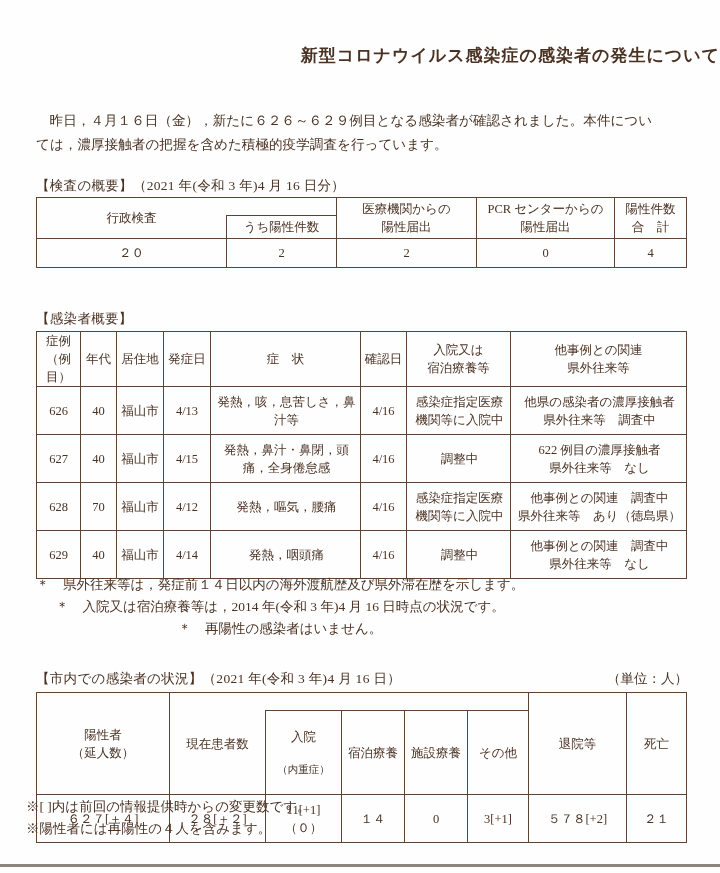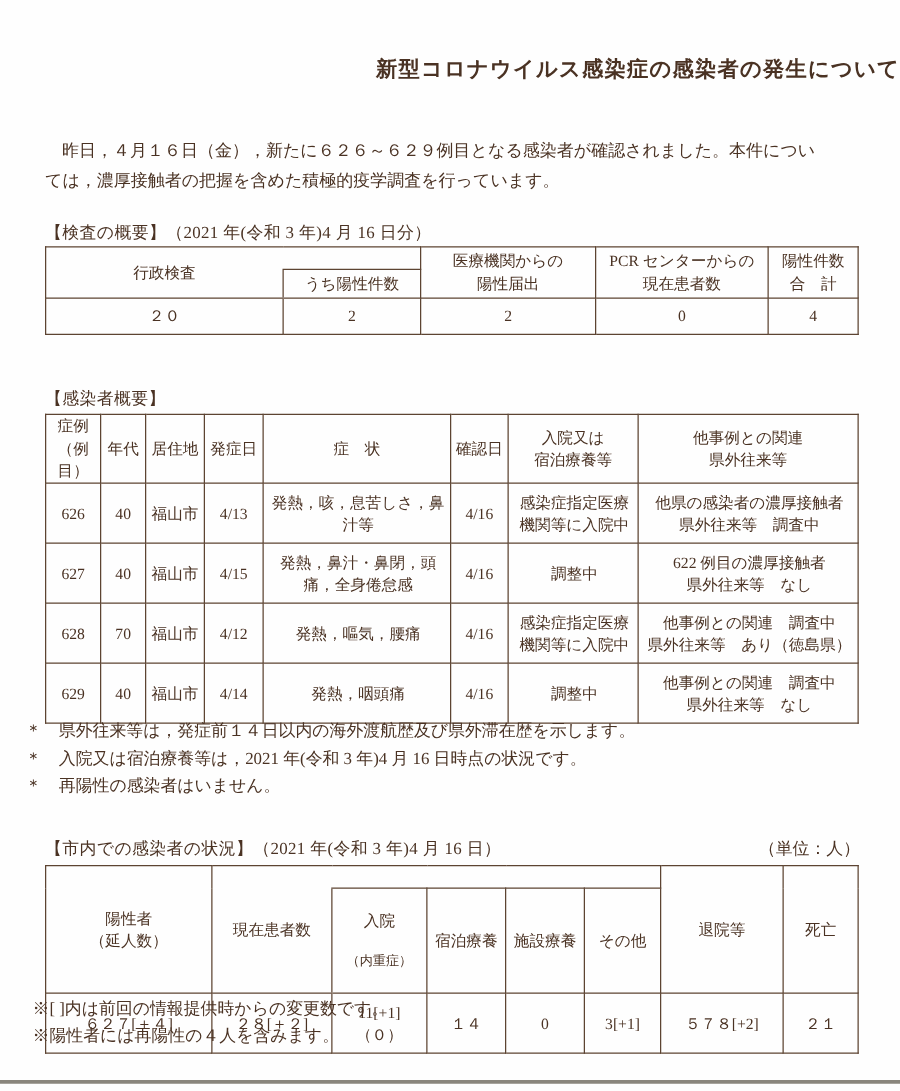--- a/index.html
+++ b/index.html
@@ -59,22 +59,22 @@
   .t-cases .rd{height:48px;}
   .t-cases td.left{text-align:center;padding-left:6px;padding-right:4px;}
   
   .t-city{top:692px;}
   .t-city .r1{height:18px;}
   .t-city .r2{height:32px;}
   .t-city .r3{height:48px;}
   .t-city .sub-label{font-size:10.5px;line-height:13px;display:block;}
   .t-city .main-label{display:block;line-height:15px;padding-top:1px;}
   .notes{
-    position:absolute;left:20px;top:574px;
-    font-size:13.5px;line-height:22px;
+    position:absolute;left:36px;top:574px;
+    font-size:13.5px;line-height:22px;text-align:center;
   }
   .footnotes{
     position:absolute;left:26px;top:796px;
     font-size:13.5px;line-height:22px;
   }
   .bottom-edge{
     position:absolute;left:0;top:864px;width:720px;height:3px;
     background:#8a867d;
   }
 </style>
@@ -98,21 +98,21 @@
         <col style="width:138px">
         <col style="width:72px">
     </colgroup>
     <tbody>
         <tr class="r1">
       <td rowspan="2" class="no-right">行政検査</td>
       <td class="no-left"></td>
       <td rowspan="2">医療機関からの
 陽性届出</td>
       <td rowspan="2">PCR センターからの
-現在患者数</td>
+陽性届出</td>
       <td rowspan="2">陽性件数
 合　計</td>
     </tr>
     <tr class="r2">
       <td>うち陽性件数</td>
     </tr>
     <tr class="r3">
       <td>２０</td>
       <td>2</td>
       <td>2</td>
@@ -195,21 +195,21 @@
       <td>4/16</td>
       <td class="left">調整中</td>
       <td class="left">他事例との関連　調査中
 県外往来等　なし</td>
     </tr>
   </tbody>
     </table>
 
   <div class="notes">
     <div>＊　県外往来等は，発症前１４日以内の海外渡航歴及び県外滞在歴を示します。</div>
-    <div>＊　入院又は宿泊療養等は，2021 年(令和 3 年)4 月 16 日時点の状況です。</div>
+    <div>＊　入院又は宿泊療養等は，2014 年(令和 3 年)4 月 16 日時点の状況です。</div>
     <div>＊　再陽性の感染者はいません。</div>
   </div>
 
   <div class="section-heading h-city">【市内での感染者の状況】（2021 年(令和 3 年)4 月 16 日）</div>
   <div class="unit-note">（単位：人）</div>
 
   <table class="t-city">
     <colgroup>
       <col style="width:133px">
         <col style="width:96px">

